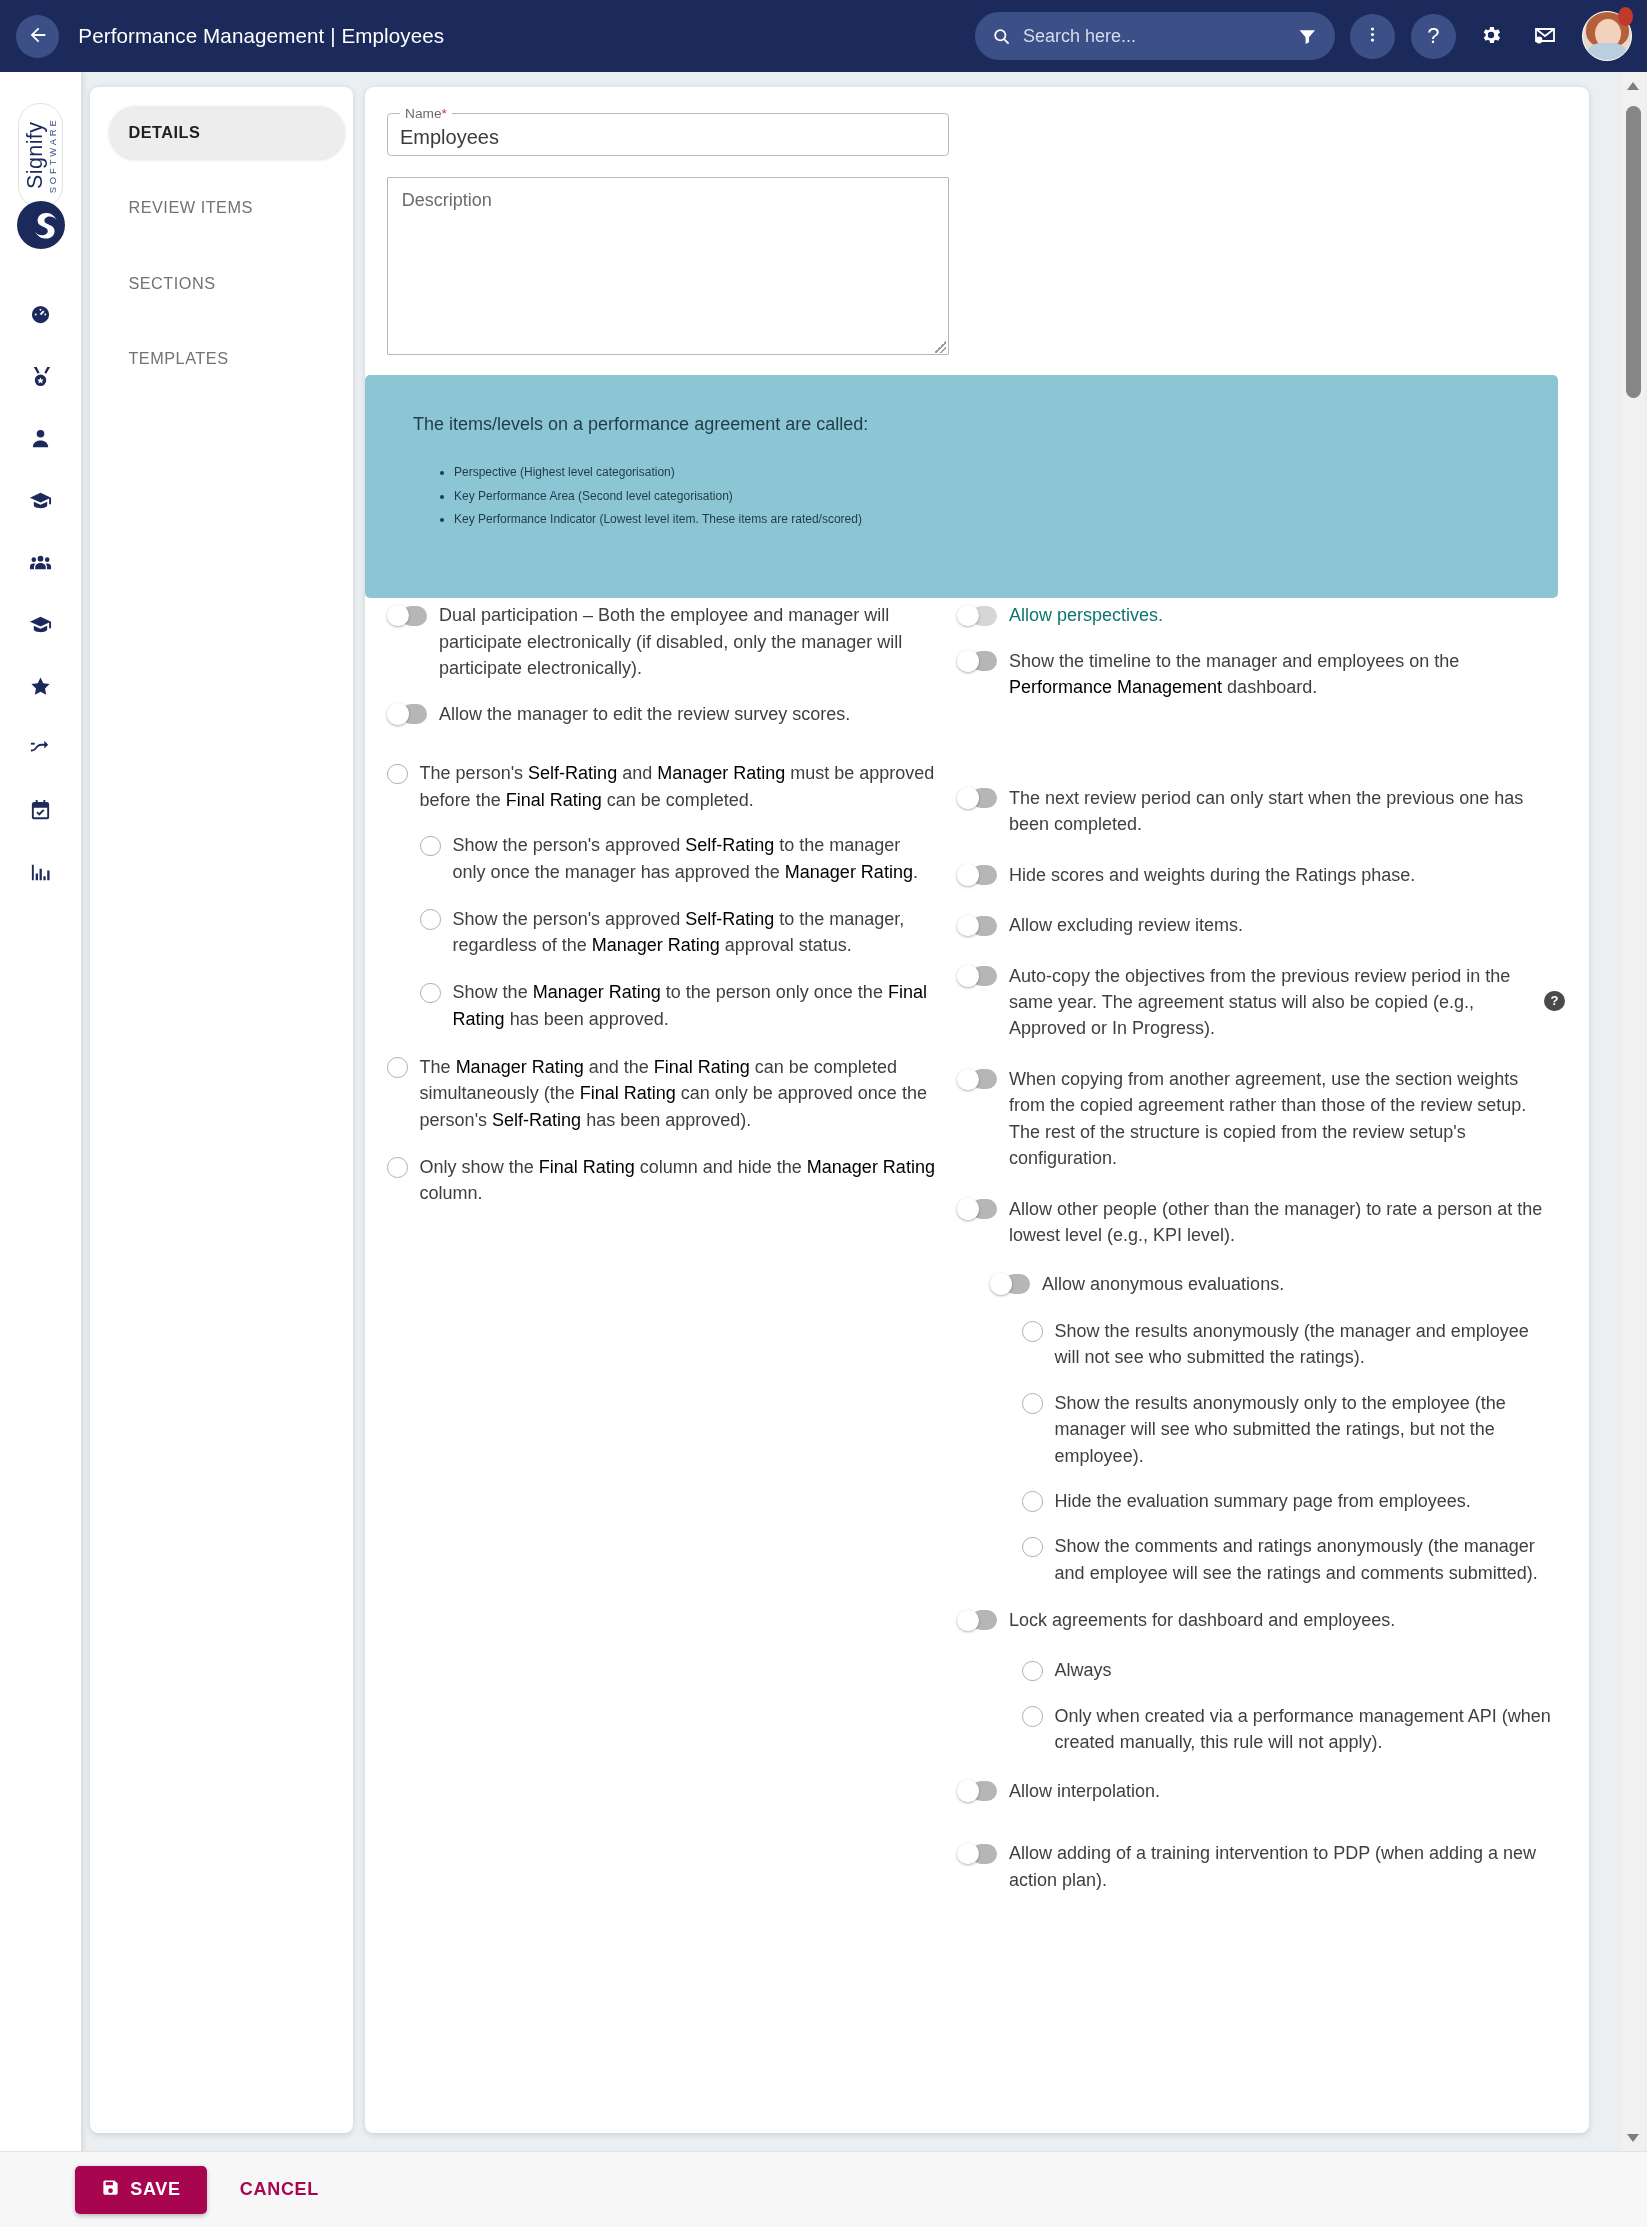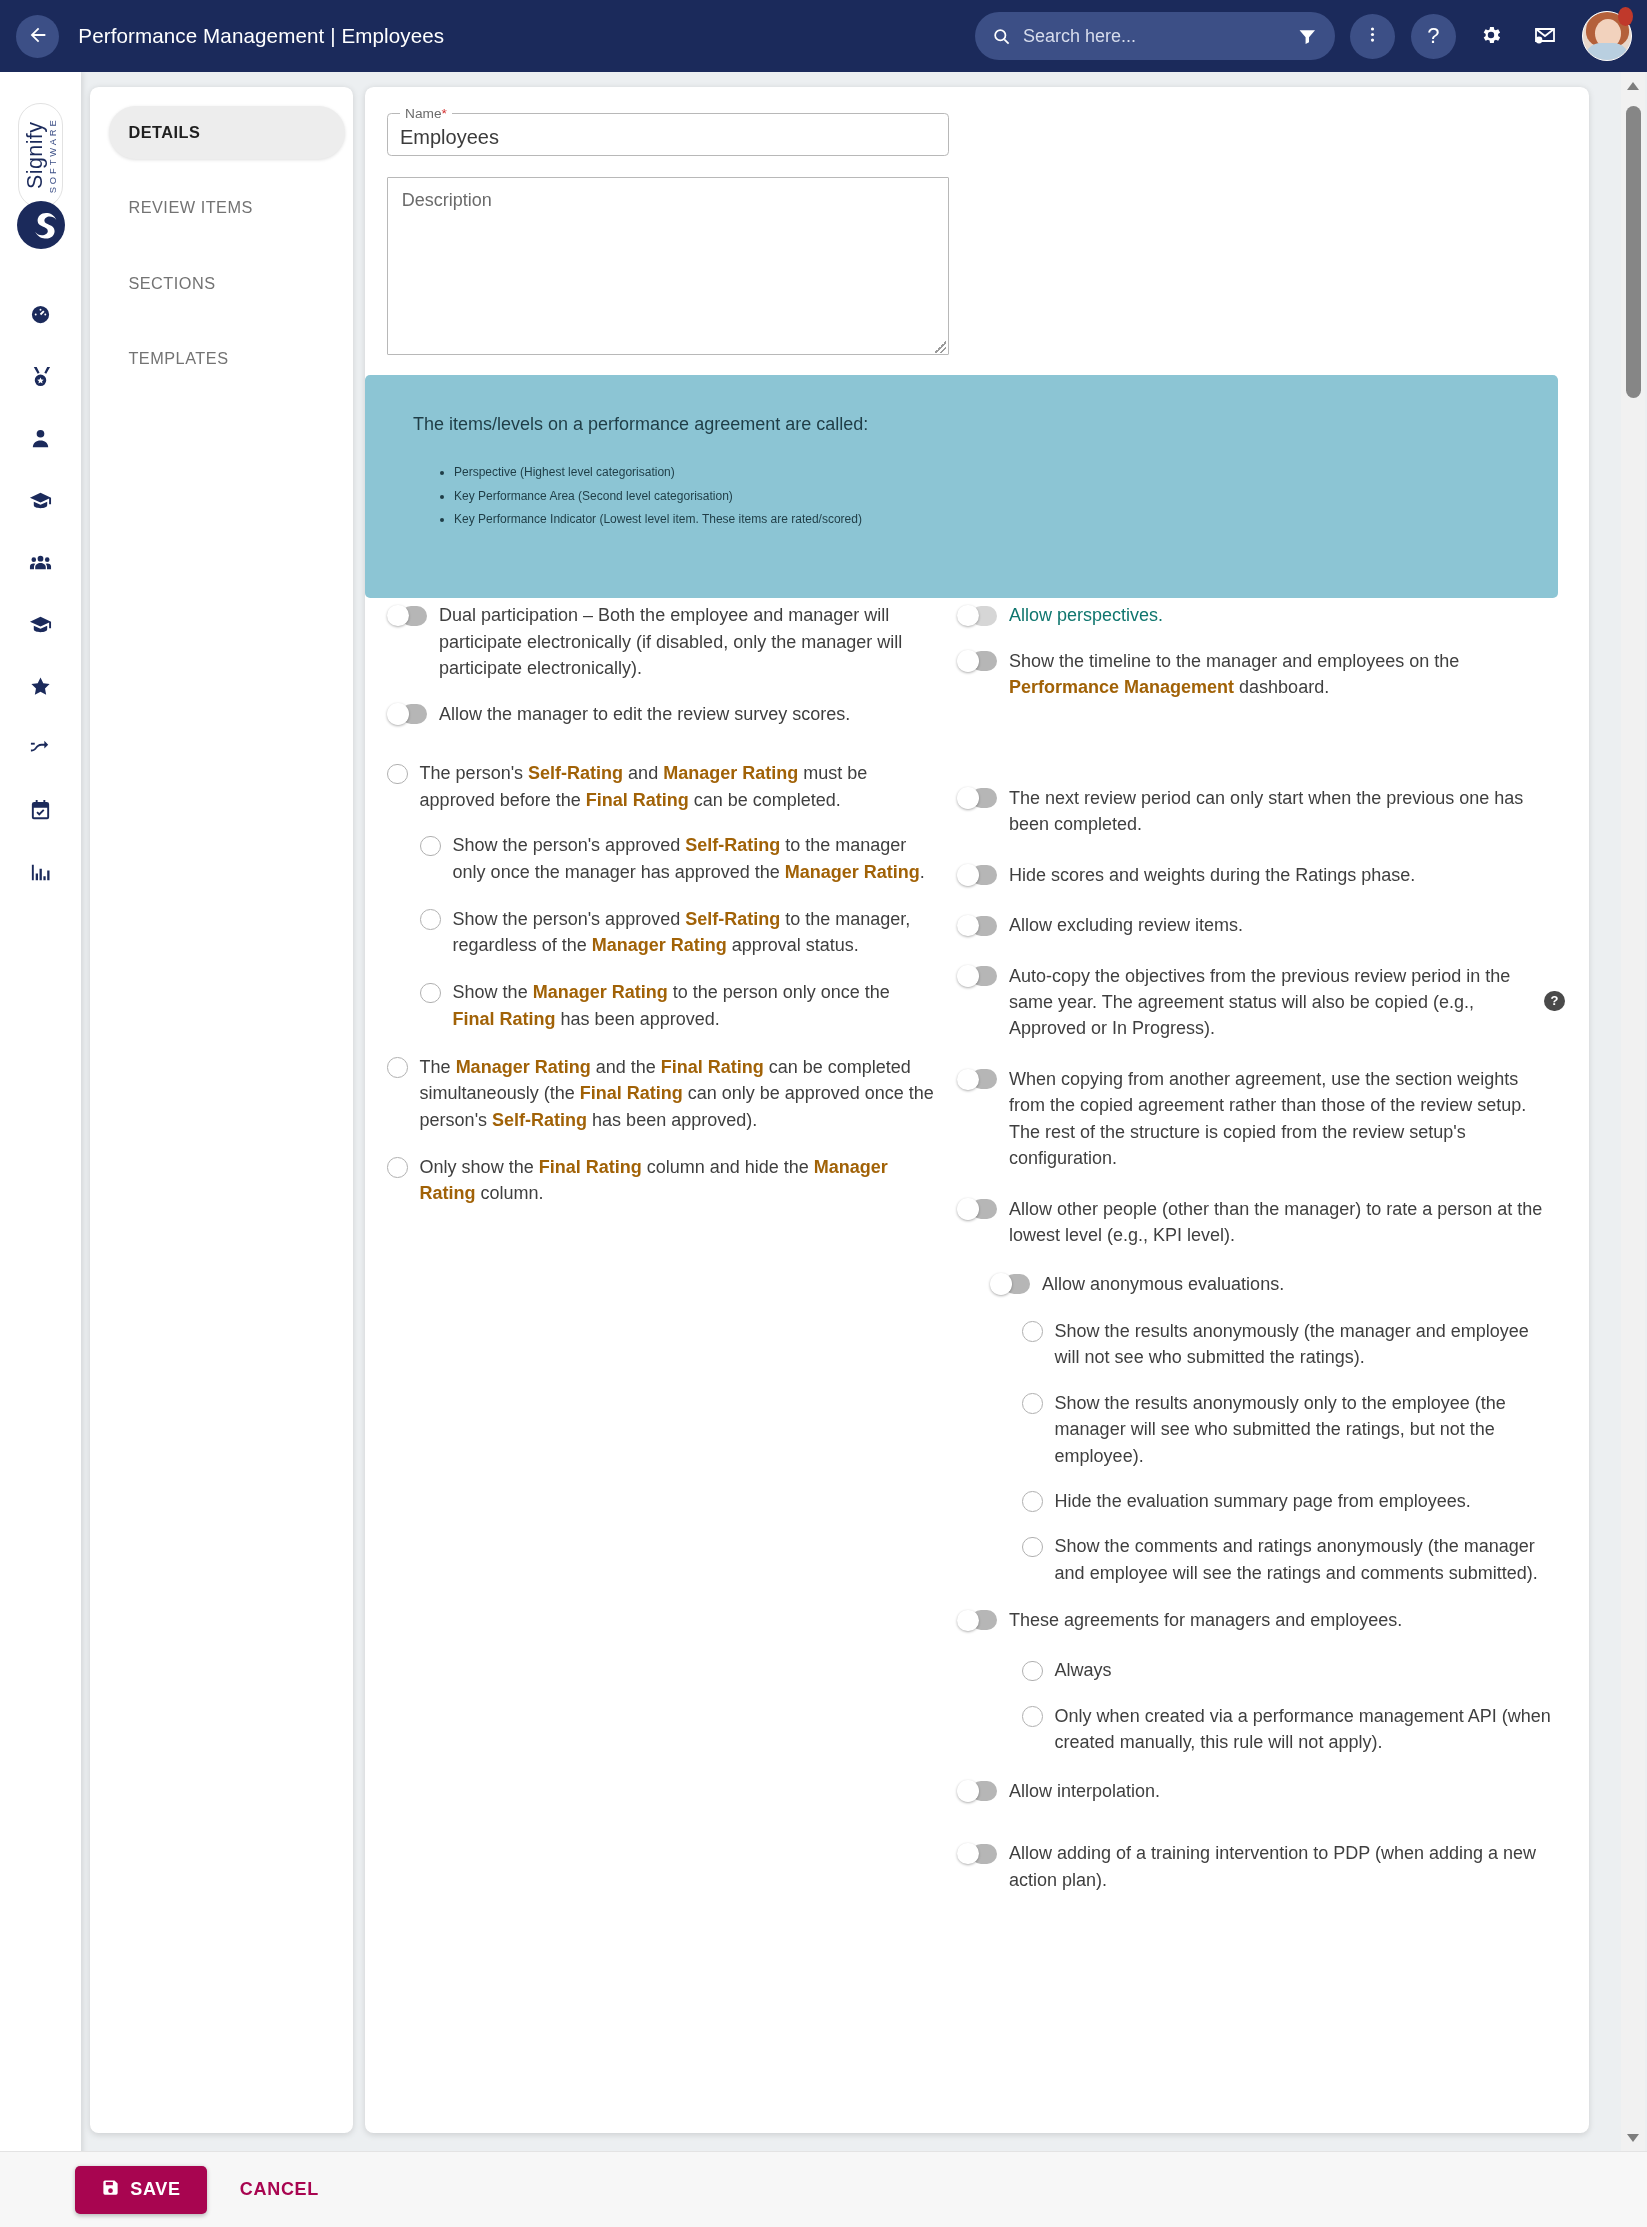--- a/index.html
+++ b/index.html
@@ -171,21 +171,21 @@
   
   .cols{position:absolute;left:0;top:515px;width:1224px;}
   .col-l{position:absolute;left:22px;top:0;width:549px;}
   .col-r{position:absolute;left:592px;top:0;width:601px;}
 
   .opt{display:flex;align-items:flex-start;position:relative;}
   .opt .txt{
     font-size:18px;line-height:1.47;color:#3f3f3f;flex:1;
   }
   .opt.disabled .txt{color:#0f766e;}
-  .opt .txt b{font-weight:bold;color:#a16207;}
+  .opt .txt b{font-weight:normal;color:#000000;}
 
   
   .toggle{
     width:40px;height:21.5px;flex:0 0 auto;margin-right:12px;margin-top:2.6px;
     position:relative;cursor:pointer;
   }
   .toggle .track{
     position:absolute;left:13.7px;top:0.9px;width:26.6px;height:20px;border-radius:10.3px;
     background:#b6b6b6;
   }
@@ -605,21 +605,21 @@
         <div class="opt indent-3" style="margin-top:19px;">
           <span class="radio"></span>
           <span class="txt">Show the comments and ratings anonymously (the manager and employee will see the ratings and comments submitted).</span>
         </div>
 
         <div class="opt" style="margin-top:20.6px;">
           <span class="toggle">
             <span class="track"></span>
               <span class="knob"></span>
           </span>
-          <span class="txt">These agreements for managers and employees.</span>
+          <span class="txt">Lock agreements for dashboard and employees.</span>
         </div>
 
         <div class="opt indent-3" style="margin-top:24px;">
           <span class="radio"></span>
           <span class="txt">Always</span>
         </div>
 
         <div class="opt indent-3" style="margin-top:19px;">
           <span class="radio"></span>
           <span class="txt">Only when created via a performance management API (when created manually, this rule will not apply).</span>

